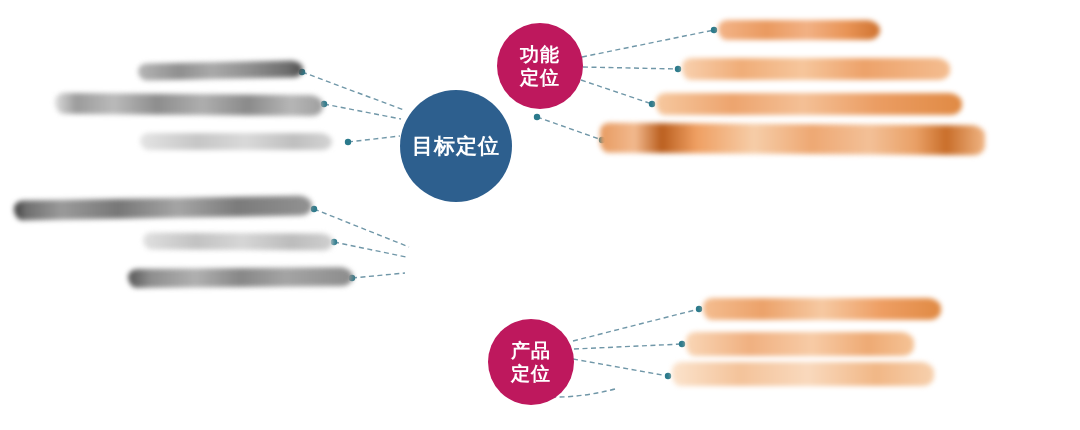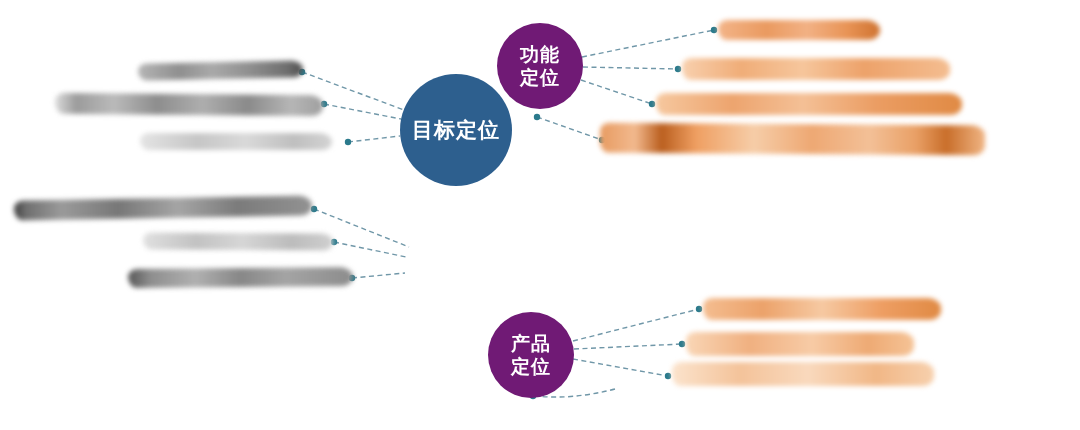--- a/index.html
+++ b/index.html
@@ -37,25 +37,25 @@
       background:linear-gradient(90deg,#f4bd90,#eca26a 25%,#f6c9a2 50%,#ee9e63 75%,#e08a44 100%);}
   .o6{left:686px;top:332px;width:228px;height:24px;
       background:linear-gradient(90deg,#f9d6b6,#f0b080 28%,#f7cba6 55%,#eeaa74 80%,#f5c396 100%);}
   .o7{left:672px;top:362px;width:262px;height:24px;
       background:linear-gradient(90deg,#fbe3cc,#f4c39a 26%,#f9d9bd 52%,#f1b786 78%,#f7d0ad 100%);}
 
   
   .node{position:absolute;border-radius:50%;display:flex;flex-direction:column;align-items:center;
         justify-content:center;color:#ffffff;font-weight:bold;text-align:center;}
   .node.blue{width:112px;height:112px;background:#2d5f8e;font-size:21px;letter-spacing:1px;}
-  .node.orange{width:86px;height:86px;background:#701a75;font-size:19px;line-height:1.22;letter-spacing:1px;}
-  .node.target{left:400px;top:74px;}
+  .node.orange{width:86px;height:86px;background:#be185d;font-size:19px;line-height:1.22;letter-spacing:1px;}
+  .node.target{left:400px;top:90px;}
   .node.function{left:497px;top:23px;}
   .node.customer{left:405px;top:212px;}
-  .node.product{left:488px;top:312px;text-align:right;}
+  .node.product{left:488px;top:319px;text-align:right;}
   .node-label,.node-line{display:block;}
 </style>
 </head>
 <body>
 
 <div id="canvas">
 
   <svg id="connectors" viewBox="0 0 1080 430" xmlns="http://www.w3.org/2000/svg">
     <g stroke="#7097a8" stroke-width="1.4" stroke-dasharray="5 3.5" fill="none">
 

